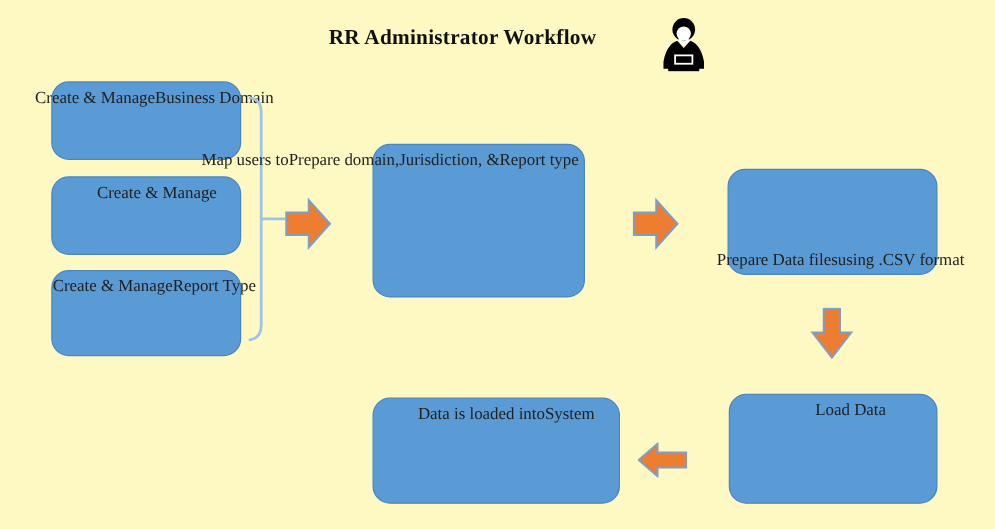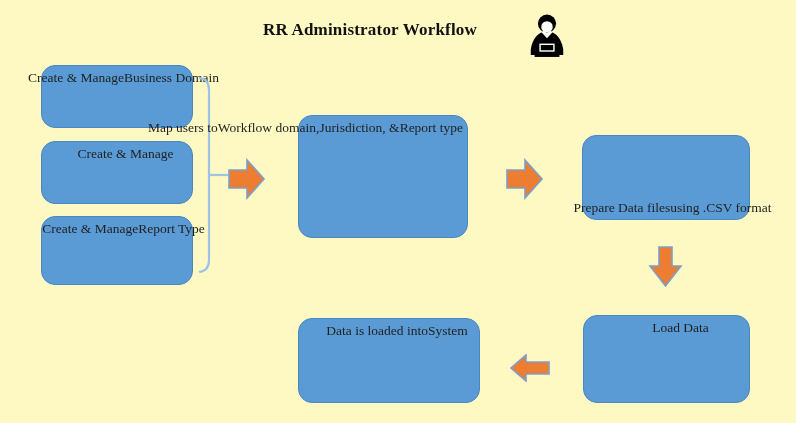--- a/index.html
+++ b/index.html
@@ -17,21 +17,21 @@
     box-sizing:border-box;display:flex;flex-direction:row;justify-content:center;
     color:#1F1F1F;font-size:13.5px;line-height:23px;padding-left:17px;padding-right:4px;
   }
   .box .line{white-space:nowrap;}
   #box-bd{left:41px;top:65px;width:152px;height:63px;}
   #box-j{left:41px;top:141px;width:152px;height:63px;padding-left:21px;}
   #box-rt{left:41px;top:216px;width:152px;height:69px;}
   #box-map{left:298px;top:115px;width:170px;height:123px;padding-left:26px;line-height:24px;justify-content:flex-end;}
   #box-prep{left:582px;top:135px;width:168px;height:85px;align-items:flex-end;}
   #box-load{left:583px;top:315px;width:167px;height:88px;padding-left:32px;}
-  #box-done{left:298px;top:318px;width:182px;height:85px;padding-left:20px;}
+  #box-done{left:298px;top:318px;width:198px;height:85px;padding-left:20px;}
   .shape{position:absolute;}
   #bracket{left:196px;top:76px;width:34px;height:198px;}
   #arrow-1{left:228px;top:158px;width:38px;height:42px;}
   #arrow-2{left:506px;top:158px;width:38px;height:42px;}
   #arrow-3{left:648px;top:246px;width:35px;height:42px;}
   #arrow-4{left:510px;top:354px;width:40px;height:28px;}
 </style>
 </head>
 <body>
 
@@ -68,21 +68,21 @@
     <path d="M3,2 Q13,3 13,14 L13,184 Q13,195 3,196" fill="none" stroke="#9DC3E6" stroke-width="2.2"></path>
     <path d="M13,99 L32,99" fill="none" stroke="#9DC3E6" stroke-width="2.2"></path>
   </svg>
 
   <svg class="shape" id="arrow-1" viewBox="0 0 38 42" aria-hidden="true">
     <polygon points="1,12 19,12 19,2 36,21 19,40 19,30 1,30" fill="#ED7D31" stroke="#7D9EC9" stroke-width="1.6"></polygon>
   </svg>
 
   <div class="box" id="box-map">
     <div class="line">Map users to</div>
-    <div class="line">Workflow domain,</div>
+    <div class="line">Prepare domain,</div>
     <div class="line">Jurisdiction, &amp;</div>
     <div class="line">Report type</div>
   </div>
 
   <svg class="shape" id="arrow-2" viewBox="0 0 38 42" aria-hidden="true">
     <polygon points="1,12 19,12 19,2 36,21 19,40 19,30 1,30" fill="#ED7D31" stroke="#7D9EC9" stroke-width="1.6"></polygon>
   </svg>
 
   <div class="box" id="box-prep">
     <div class="line">Prepare Data files</div>

